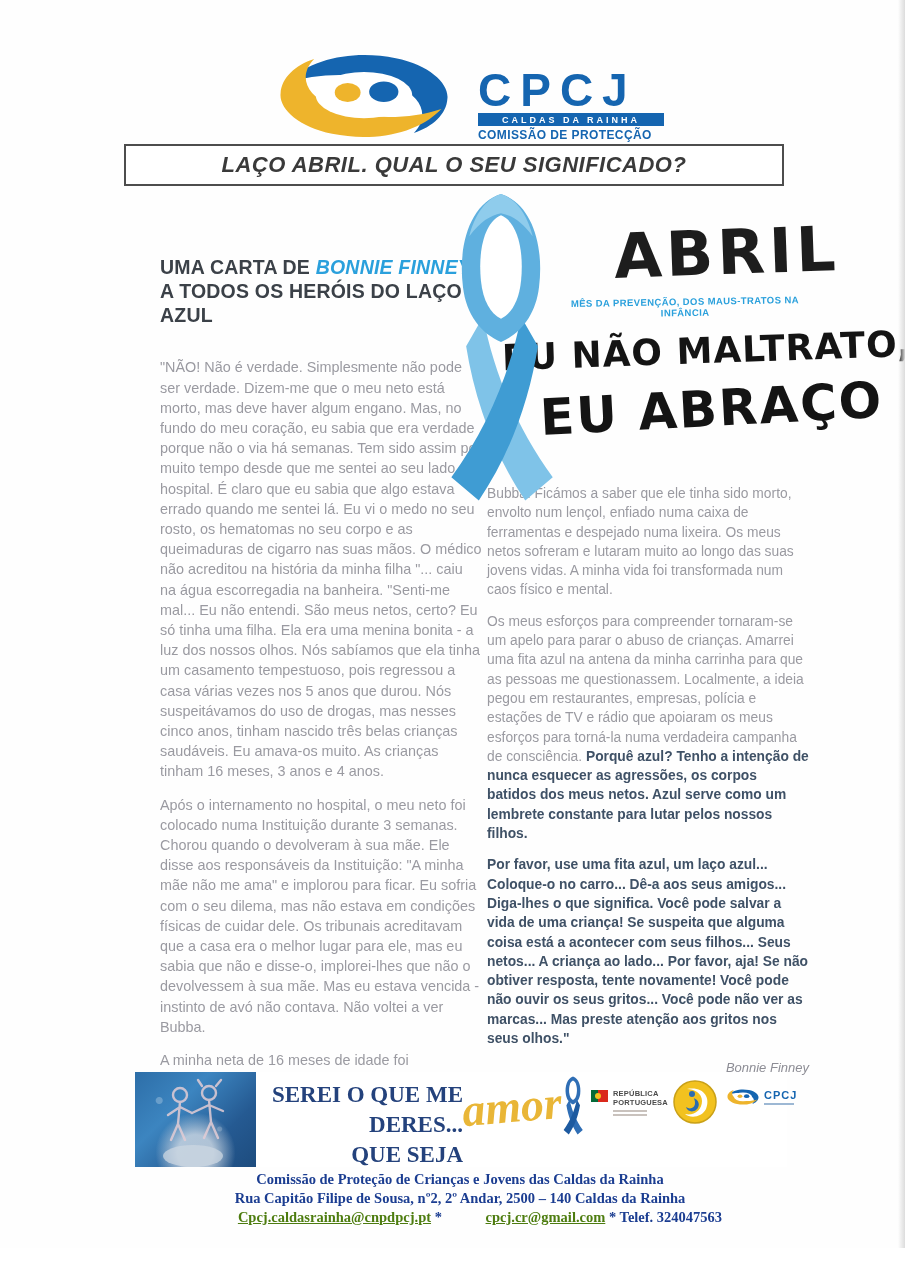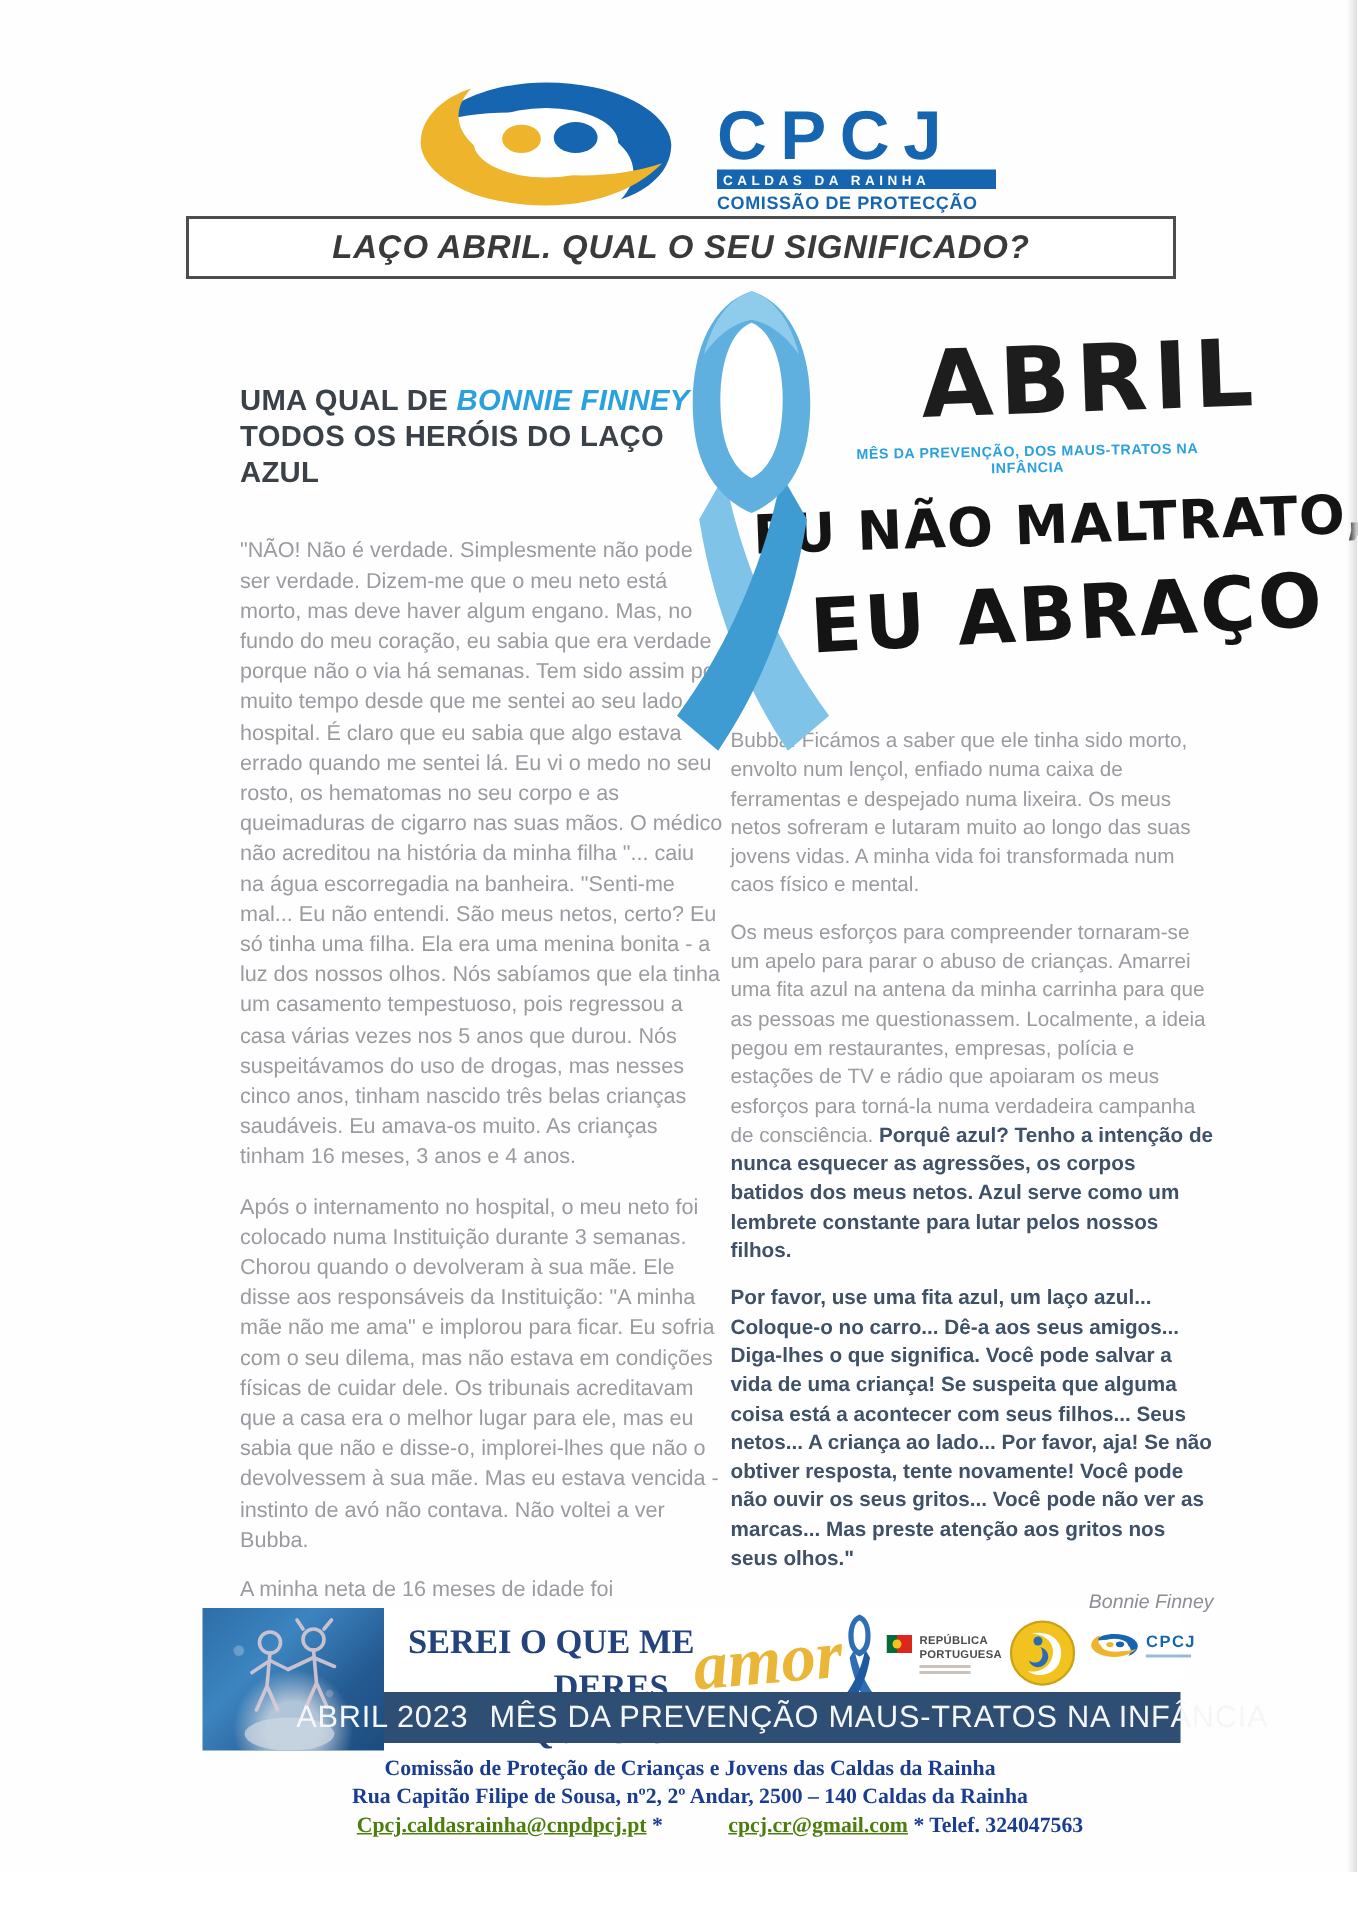--- a/index.html
+++ b/index.html
@@ -7,21 +7,21 @@
         font-family:"Liberation Sans",sans-serif;}
   .scan-edge{position:absolute;right:0;top:0;width:7px;height:100%;
         background:linear-gradient(to left,#dcdcdc,rgba(255,255,255,0));}
 
   
   .brand{position:absolute;left:278px;top:52px;display:flex;gap:28px;align-items:flex-start;}
   .logo-mark{width:172px;height:88px;}
   .brand-text{padding-top:20px;}
   .brand-name{font-size:46px;font-weight:bold;color:#1565b0;letter-spacing:9px;line-height:.8;}
   .brand-bar{background:#1565b0;color:#fff;font-size:9px;font-weight:bold;letter-spacing:3px;
-        padding:2px 4px 1px;margin:4px 0 2px;width:178px;}
+        text-align:center;padding:2px 4px 1px;margin:4px 0 2px;width:178px;}
   .brand-org{font-size:12px;font-weight:bold;color:#1565b0;letter-spacing:.4px;line-height:1.2;}
 
   
   .title-box{position:absolute;left:124px;top:144px;width:656px;height:38px;border:2px solid #4d4d4d;
         display:flex;align-items:center;justify-content:center;background:#fff;}
   .title-box span{font-size:22px;font-weight:bold;font-style:italic;color:#3a3a3a;letter-spacing:.5px;}
 
   
   .col-left{position:absolute;left:160px;top:256px;width:322px;}
   .letter-heading{margin:0 0 30px;font-size:19.5px;font-weight:bold;line-height:1.22;
@@ -117,21 +117,21 @@
     <path d="M65,22 C50,28 43,54 46,84 C48,103 55,115 65,120 C75,115 82,103 84,84 C87,54 80,28 65,22 Z" fill="#ffffff"></path>
     <path d="M65,2 C50,7 40,22 35,42 C45,28 55,22 65,20 C75,22 85,28 95,42 C90,22 80,7 65,2 Z" fill="#8fccec"></path>
   </svg>
 
   <div class="month-word">ABRIL</div>
   <div class="month-sub">MÊS DA PREVENÇÃO, DOS MAUS-TRATOS NA INFÂNCIA</div>
   <div class="slogan1">EU NÃO MALTRATO,</div>
   <div class="slogan2">EU ABRAÇO</div>
 
   <section class="col-left">
-    <h2 class="letter-heading"><span>UMA QUAL DE </span><span class="author">BONNIE FINNEY</span><span> A TODOS OS HERÓIS DO LAÇO AZUL</span></h2>
+    <h2 class="letter-heading"><span>UMA CARTA DE </span><span class="author">BONNIE FINNEY</span><span> A TODOS OS HERÓIS DO LAÇO AZUL</span></h2>
     <p class="body-p">"NÃO! Não é verdade. Simplesmente não pode ser verdade. Dizem-me que o meu neto está morto, mas deve haver algum engano. Mas, no fundo do meu coração, eu sabia que era verdade porque não o via há semanas. Tem sido assim por muito tempo desde que me sentei ao seu lado no hospital. É claro que eu sabia que algo estava errado quando me sentei lá. Eu vi o medo no seu rosto, os hematomas no seu corpo e as queimaduras de cigarro nas suas mãos. O médico não acreditou na história da minha filha "... caiu na água escorregadia na banheira. "Senti-me mal... Eu não entendi. São meus netos, certo? Eu só tinha uma filha. Ela era uma menina bonita - a luz dos nossos olhos. Nós sabíamos que ela tinha um casamento tempestuoso, pois regressou a casa várias vezes nos 5 anos que durou. Nós suspeitávamos do uso de drogas, mas nesses cinco anos, tinham nascido três belas crianças saudáveis. Eu amava-os muito. As crianças tinham 16 meses, 3 anos e 4 anos.</p>
     <p class="body-p">Após o internamento no hospital, o meu neto foi colocado numa Instituição durante 3 semanas. Chorou quando o devolveram à sua mãe. Ele disse aos responsáveis da Instituição: "A minha mãe não me ama" e implorou para ficar. Eu sofria com o seu dilema, mas não estava em condições físicas de cuidar dele. Os tribunais acreditavam que a casa era o melhor lugar para ele, mas eu sabia que não e disse-o, implorei-lhes que não o devolvessem à sua mãe. Mas eu estava vencida - instinto de avó não contava. Não voltei a ver Bubba.</p>
     <p class="body-p">A minha neta de 16 meses de idade foi hospitalizada após ser espancada severamente: a perna partida e a mão queimada das pontas dos dedos até ao pulso. Foi só então que procuraram</p>
   </section>
 
   <section class="col-right">
     <p class="body-p">Bubba. Ficámos a saber que ele tinha sido morto, envolto num lençol, enfiado numa caixa de ferramentas e despejado numa lixeira. Os meus netos sofreram e lutaram muito ao longo das suas jovens vidas. A minha vida foi transformada num caos físico e mental.</p>
     <p class="body-p"><span>Os meus esforços para compreender tornaram-se um apelo para parar o abuso de crianças. Amarrei uma fita azul na antena da minha carrinha para que as pessoas me questionassem. Localmente, a ideia pegou em restaurantes, empresas, polícia e estações de TV e rádio que apoiaram os meus esforços para torná-la numa verdadeira campanha de consciência. </span><span class="em">Porquê azul? Tenho a intenção de nunca esquecer as agressões, os corpos batidos dos meus netos. Azul serve como um lembrete constante para lutar pelos nossos filhos.</span></p>
     <p class="body-p em">Por favor, use uma fita azul, um laço azul... Coloque-o no carro... Dê-a aos seus amigos... Diga-lhes o que significa. Você pode salvar a vida de uma criança! Se suspeita que alguma coisa está a acontecer com seus filhos... Seus netos... A criança ao lado... Por favor, aja! Se não obtiver resposta, tente novamente! Você pode não ouvir os seus gritos... Você pode não ver as marcas... Mas preste atenção aos gritos nos seus olhos."</p>
     <span class="signature">Bonnie Finney</span>
@@ -184,24 +184,20 @@
     </svg>
     <div class="cpcj-mini">
       <svg viewBox="0 0 200 100" aria-hidden="true">
           <use href="#cpcj-oval"></use>
         </svg>
       <div>
         <div class="cpcj-mini-text">CPCJ</div>
         <span class="cpcj-mini-bar"></span>
       </div>
     </div>
-    <div class="banner-bar">
-      <span>ABRIL 2023</span>
-      <span>MÊS DA PREVENÇÃO MAUS-TRATOS NA INFÂNCIA</span>
-    </div>
   </div>
 
   <footer class="footer">
     <div>Comissão de Proteção de Crianças e Jovens das Caldas da Rainha</div>
     <div>Rua Capitão Filipe de Sousa, nº2, 2º Andar, 2500 – 140 Caldas da Rainha</div>
     <div><a href="#">Cpcj.caldasrainha@cnpdpcj.pt</a><span> * </span><a href="#">cpcj.cr@gmail.com</a><span> * Telef. 324047563</span></div>
   </footer>
 
   <div class="bottom-rule"></div>
   <div class="scan-edge"></div>

